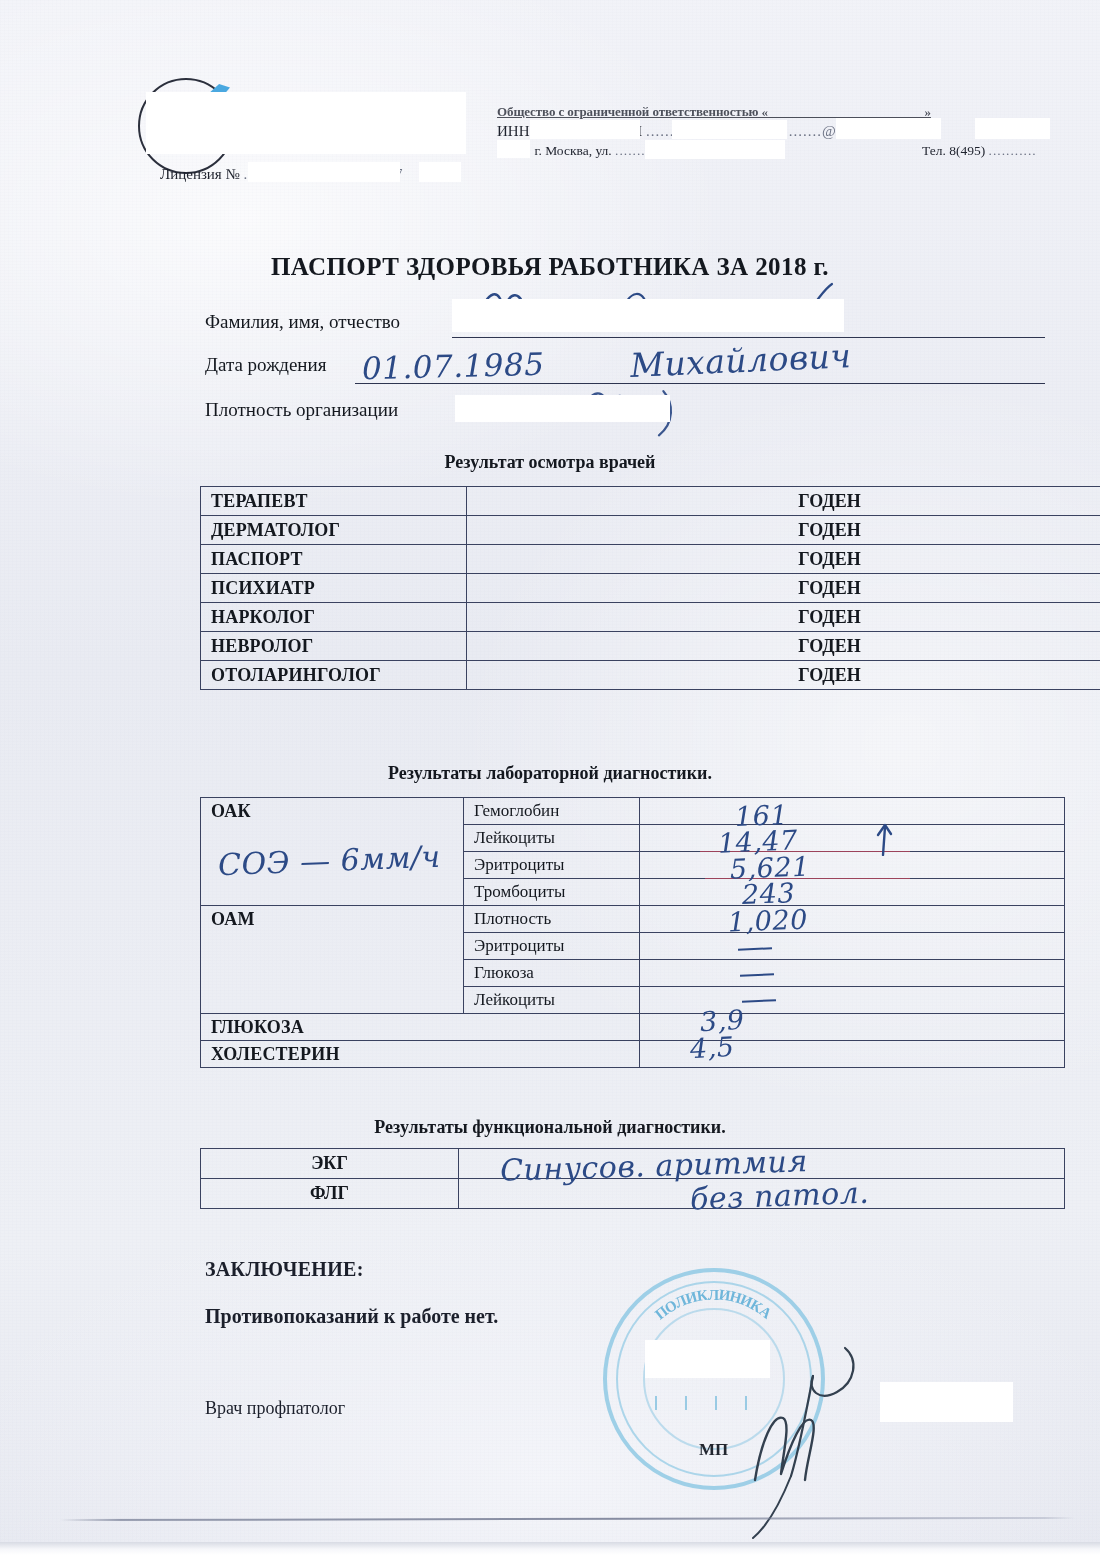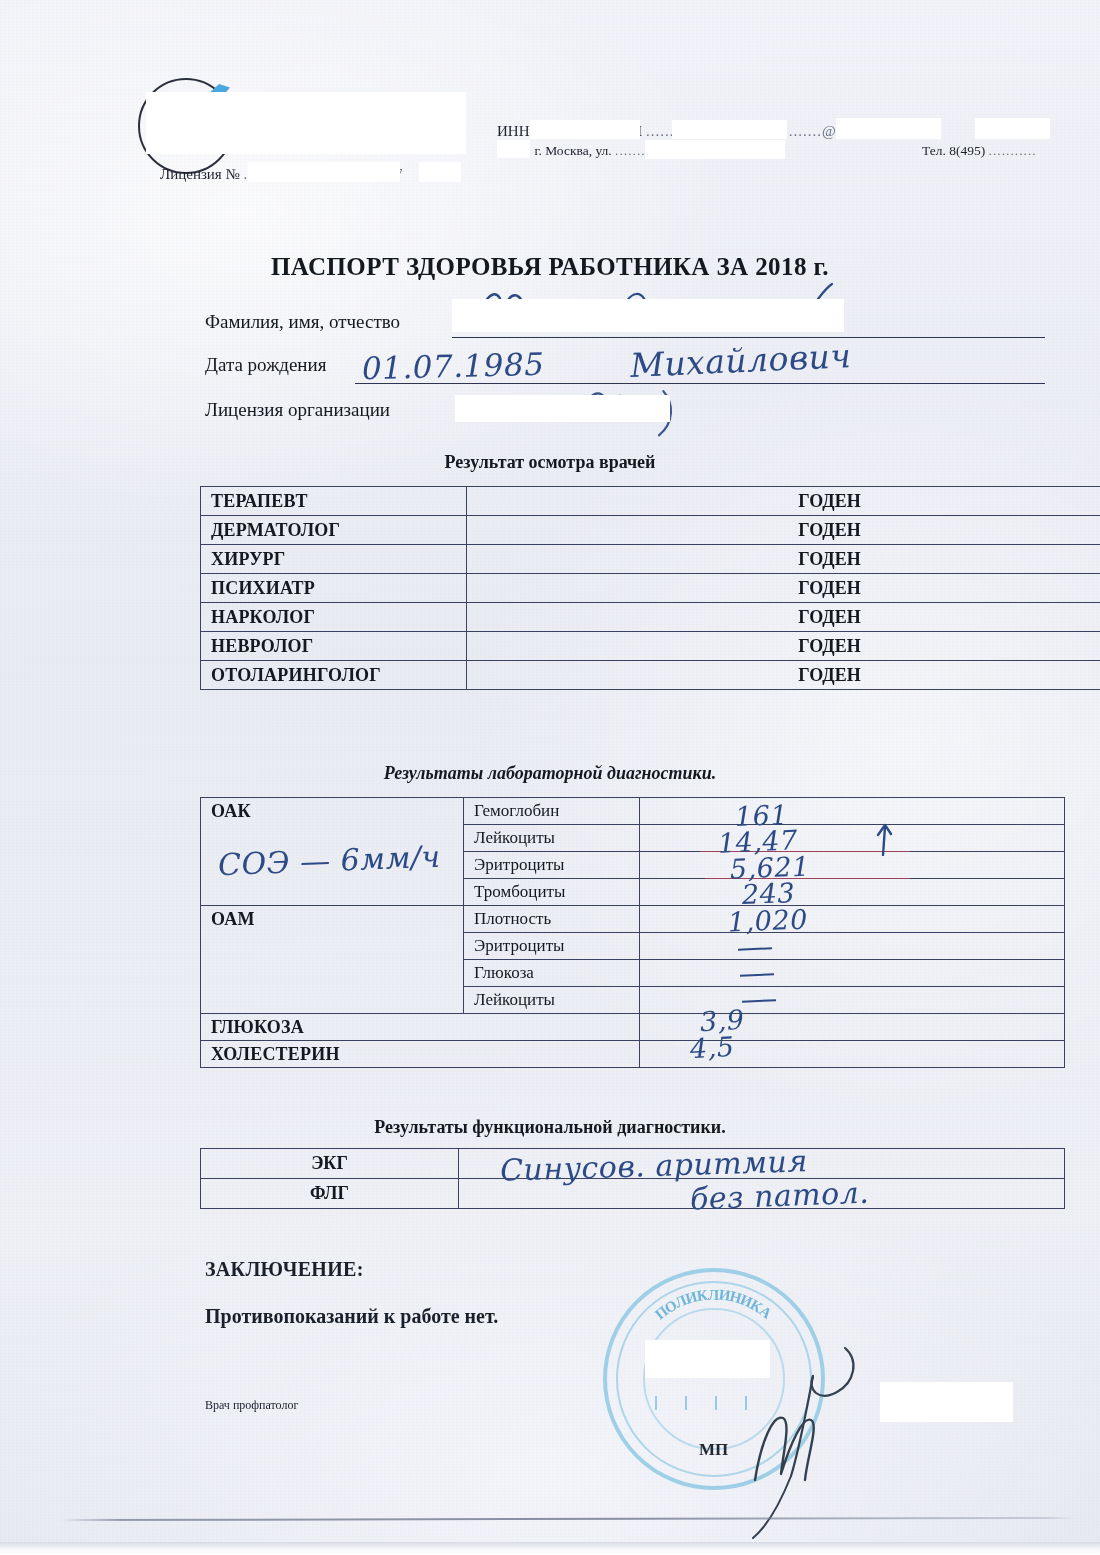--- a/index.html
+++ b/index.html
@@ -257,21 +257,21 @@
   .red-underline {
     position: absolute;
     height: 0;
     border-bottom: 1.6px solid #b5445a;
     opacity: .8;
   }
 
   
   #concl-heading  { position: absolute; left: 205px; top: 1258px; font-size: 20px; font-weight: bold; letter-spacing: .3px; }
   #concl-text     { position: absolute; left: 205px; top: 1305px; font-size: 20px; font-weight: bold; }
-  #doctor-role    { position: absolute; left: 205px; top: 1398px; font-size: 12px; }
+  #doctor-role    { position: absolute; left: 205px; top: 1398px; font-size: 18px; }
 
   
   #seal {
     position: absolute;
     left: 603px;
     top: 1268px;
     width: 222px;
     height: 222px;
   }
   .seal-ring {
@@ -339,20 +339,21 @@
   <div id="paper-grain"></div>
 
   <div id="letterhead">
 
     <div id="logo-mark"></div>
     <div id="logo-swoosh"></div>
     <div id="logo-letter">Д</div>
 
     <div class="redact" style="left:146px; top:92px; width:320px; height:62px;"></div>
 
+    <div id="org-name-line">Общество с ограниченной ответственностью «____________ ____________»</div>
 
     <div id="inn-row">
       <span>ИНН</span>
       <span class="dots">..............</span>
       <span>ОГРН</span>
       <span class="dots">................</span>
       <span>E-mail:</span>
       <span class="dots">..........@..........</span>
     </div>
     <div class="redact" style="left:530px; top:120px; width:110px; height:19px;"></div>
@@ -383,21 +384,21 @@
   </div>
 
   <div id="doc-title">ПАСПОРТ  ЗДОРОВЬЯ РАБОТНИКА ЗА 2018 г.</div>
 
   <div class="field-row" style="top:311px;">Фамилия, имя, отчество</div>
   <div class="field-rule" style="left:452px; top:337px; width:593px;"></div>
 
   <div class="field-row" style="top:354px;">Дата рождения</div>
   <div class="field-rule" style="left:355px; top:383px; width:690px;"></div>
 
-  <div class="field-row" style="top:399px;">Лицензия организации</div>
+  <div class="field-row" style="top:399px;">Плотность организации</div>
 
   <svg id="hw-scribble-top" viewBox="0 0 420 46">
     <path d="M6 40 C18 6, 30 4, 34 30 C38 8, 52 6, 56 34" fill="none" stroke="#2c4a86" stroke-width="2.4" stroke-linecap="round"></path>
     <path d="M150 36 C158 4, 176 6, 178 30" fill="none" stroke="#2c4a86" stroke-width="2.2" stroke-linecap="round"></path>
     <path d="M330 44 C346 18, 356 6, 362 2" fill="none" stroke="#2c4a86" stroke-width="2.2" stroke-linecap="round"></path>
   </svg>
 
   <div class="hand hand-abs" id="hw-dob">01.07.1985</div>
   <div class="hand hand-abs" id="hw-surname">Михайлович</div>
 
@@ -416,21 +417,21 @@
     <tbody id="doctors-body">
         <tr>
           <td class="spec lbl-bold">ТЕРАПЕВТ</td>
           <td class="val-center">ГОДЕН</td>
         </tr>
         <tr>
           <td class="spec lbl-bold">ДЕРМАТОЛОГ</td>
           <td class="val-center">ГОДЕН</td>
         </tr>
         <tr>
-          <td class="spec lbl-bold">ХИРУРГ</td>
+          <td class="spec lbl-bold">ПАСПОРТ</td>
           <td class="val-center">ГОДЕН</td>
         </tr>
         <tr>
           <td class="spec lbl-bold">ПСИХИАТР</td>
           <td class="val-center">ГОДЕН</td>
         </tr>
         <tr>
           <td class="spec lbl-bold">НАРКОЛОГ</td>
           <td class="val-center">ГОДЕН</td>
         </tr>
@@ -438,21 +439,21 @@
           <td class="spec lbl-bold">НЕВРОЛОГ</td>
           <td class="val-center">ГОДЕН</td>
         </tr>
         <tr>
           <td class="spec lbl-bold">ОТОЛАРИНГОЛОГ</td>
           <td class="val-center">ГОДЕН</td>
         </tr>
       </tbody>
   </table>
 
-  <div class="section-caption" style="top:763px;font-style:italic;">Результаты лабораторной диагностики.</div>
+  <div class="section-caption" style="top:763px;">Результаты лабораторной диагностики.</div>
 
   <table class="tbl" id="lab-table">
     <tbody id="lab-body">
         <tr>
           <td class="grp lbl-bold" rowspan="4">ОАК</td>
           <td class="ana">Гемоглобин</td>
           <td class="res"></td>
         </tr>
         <tr>
           <td class="ana">Лейкоциты</td>

